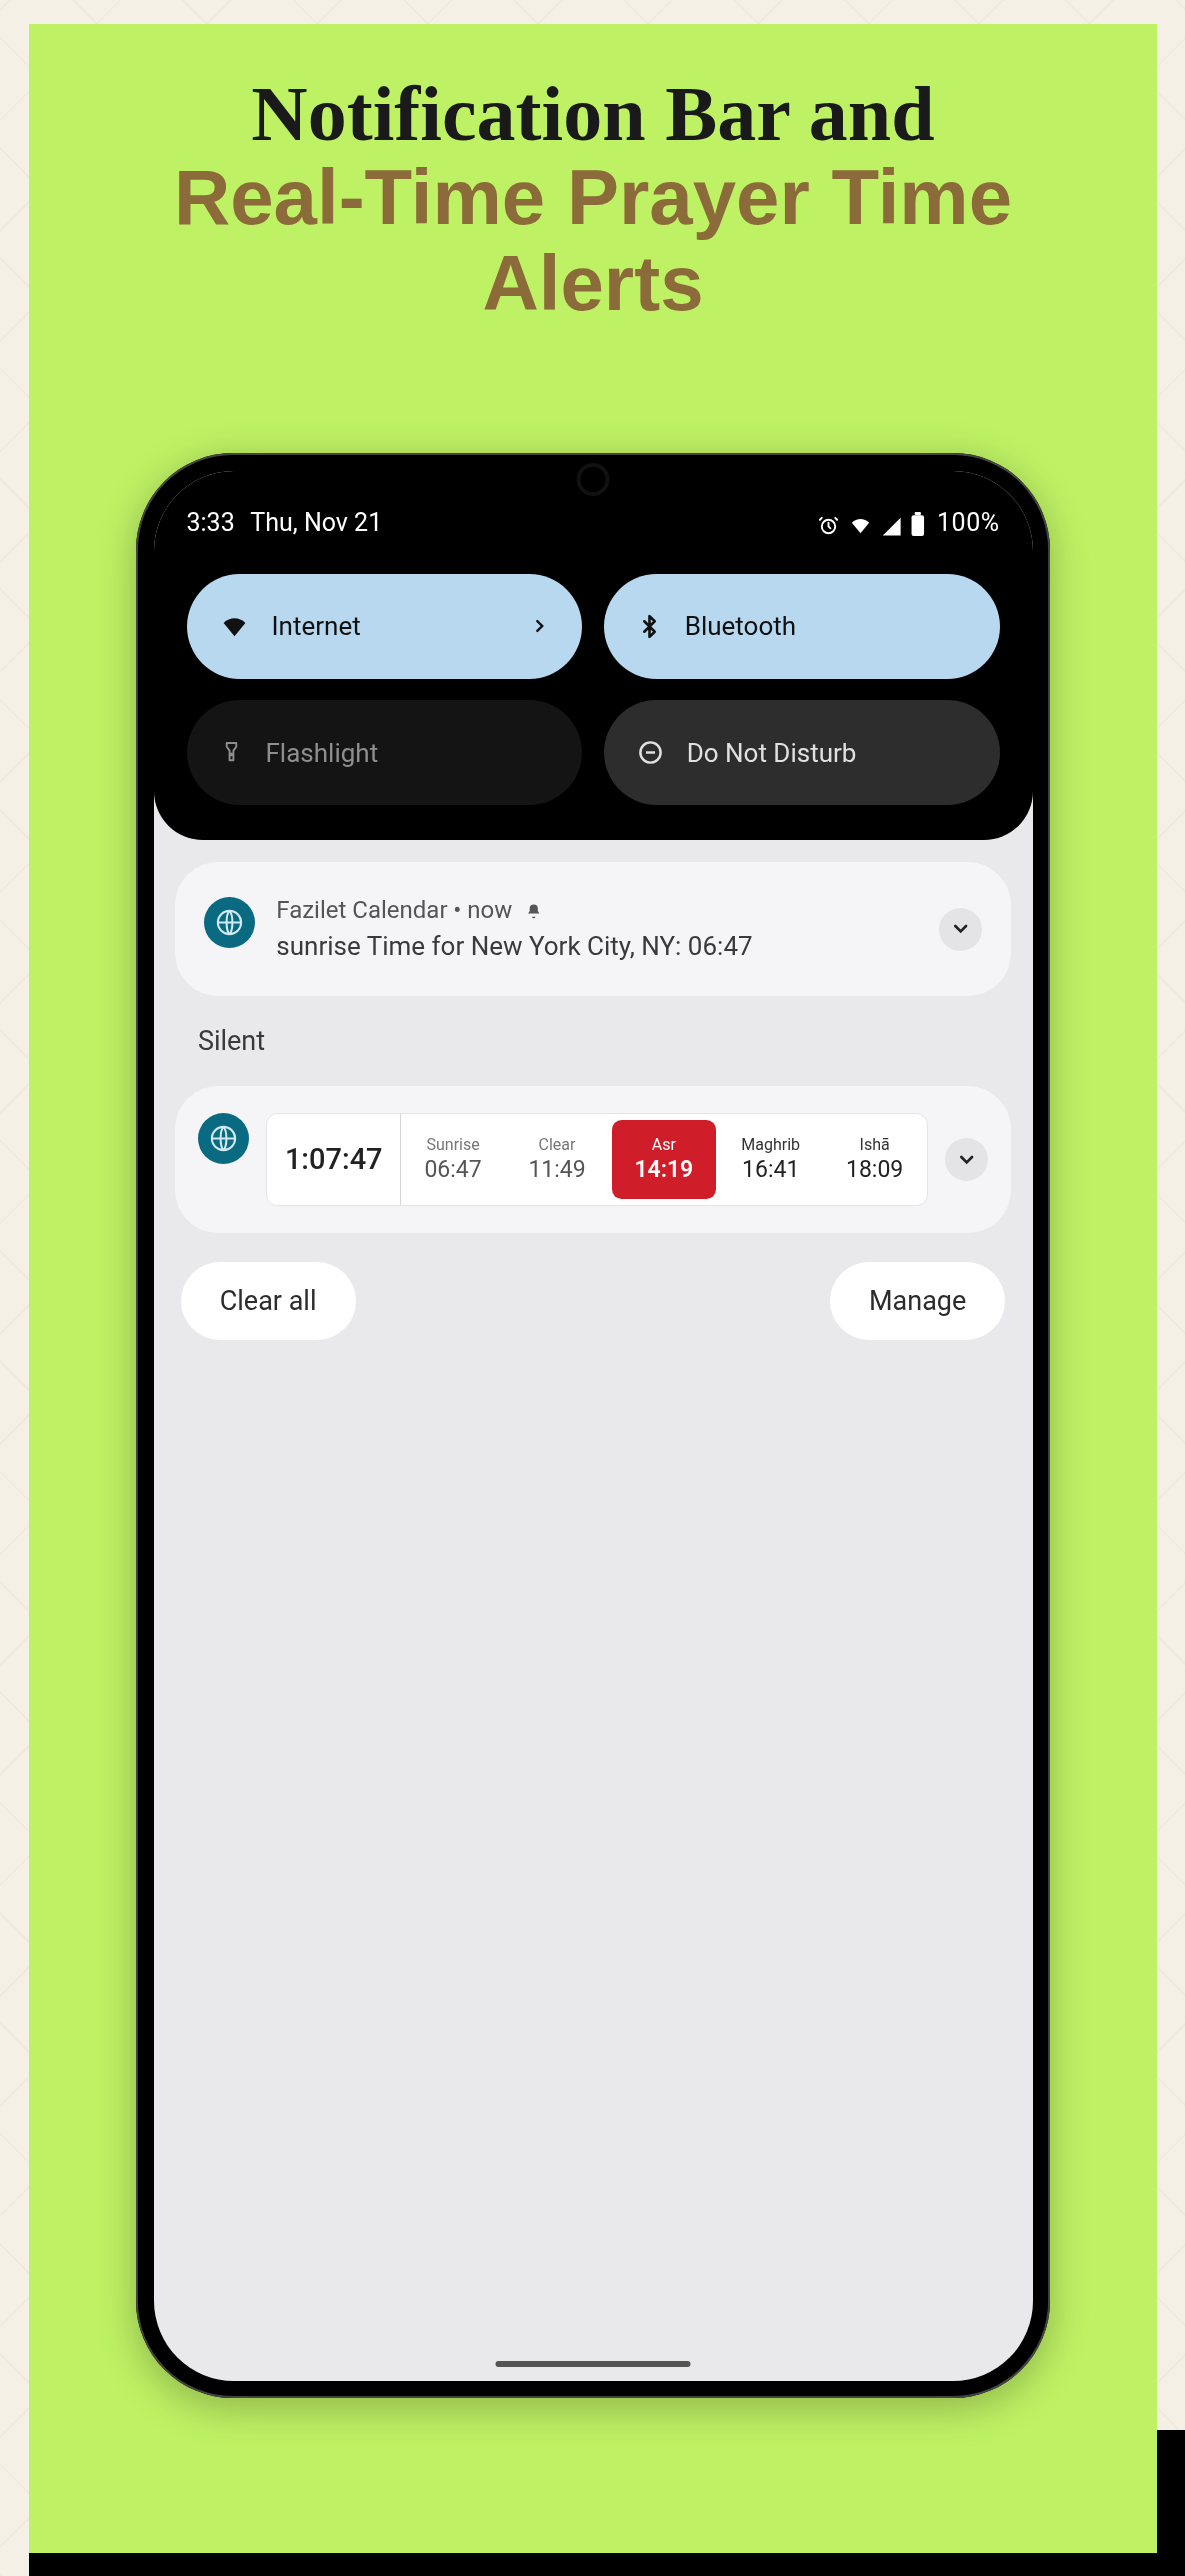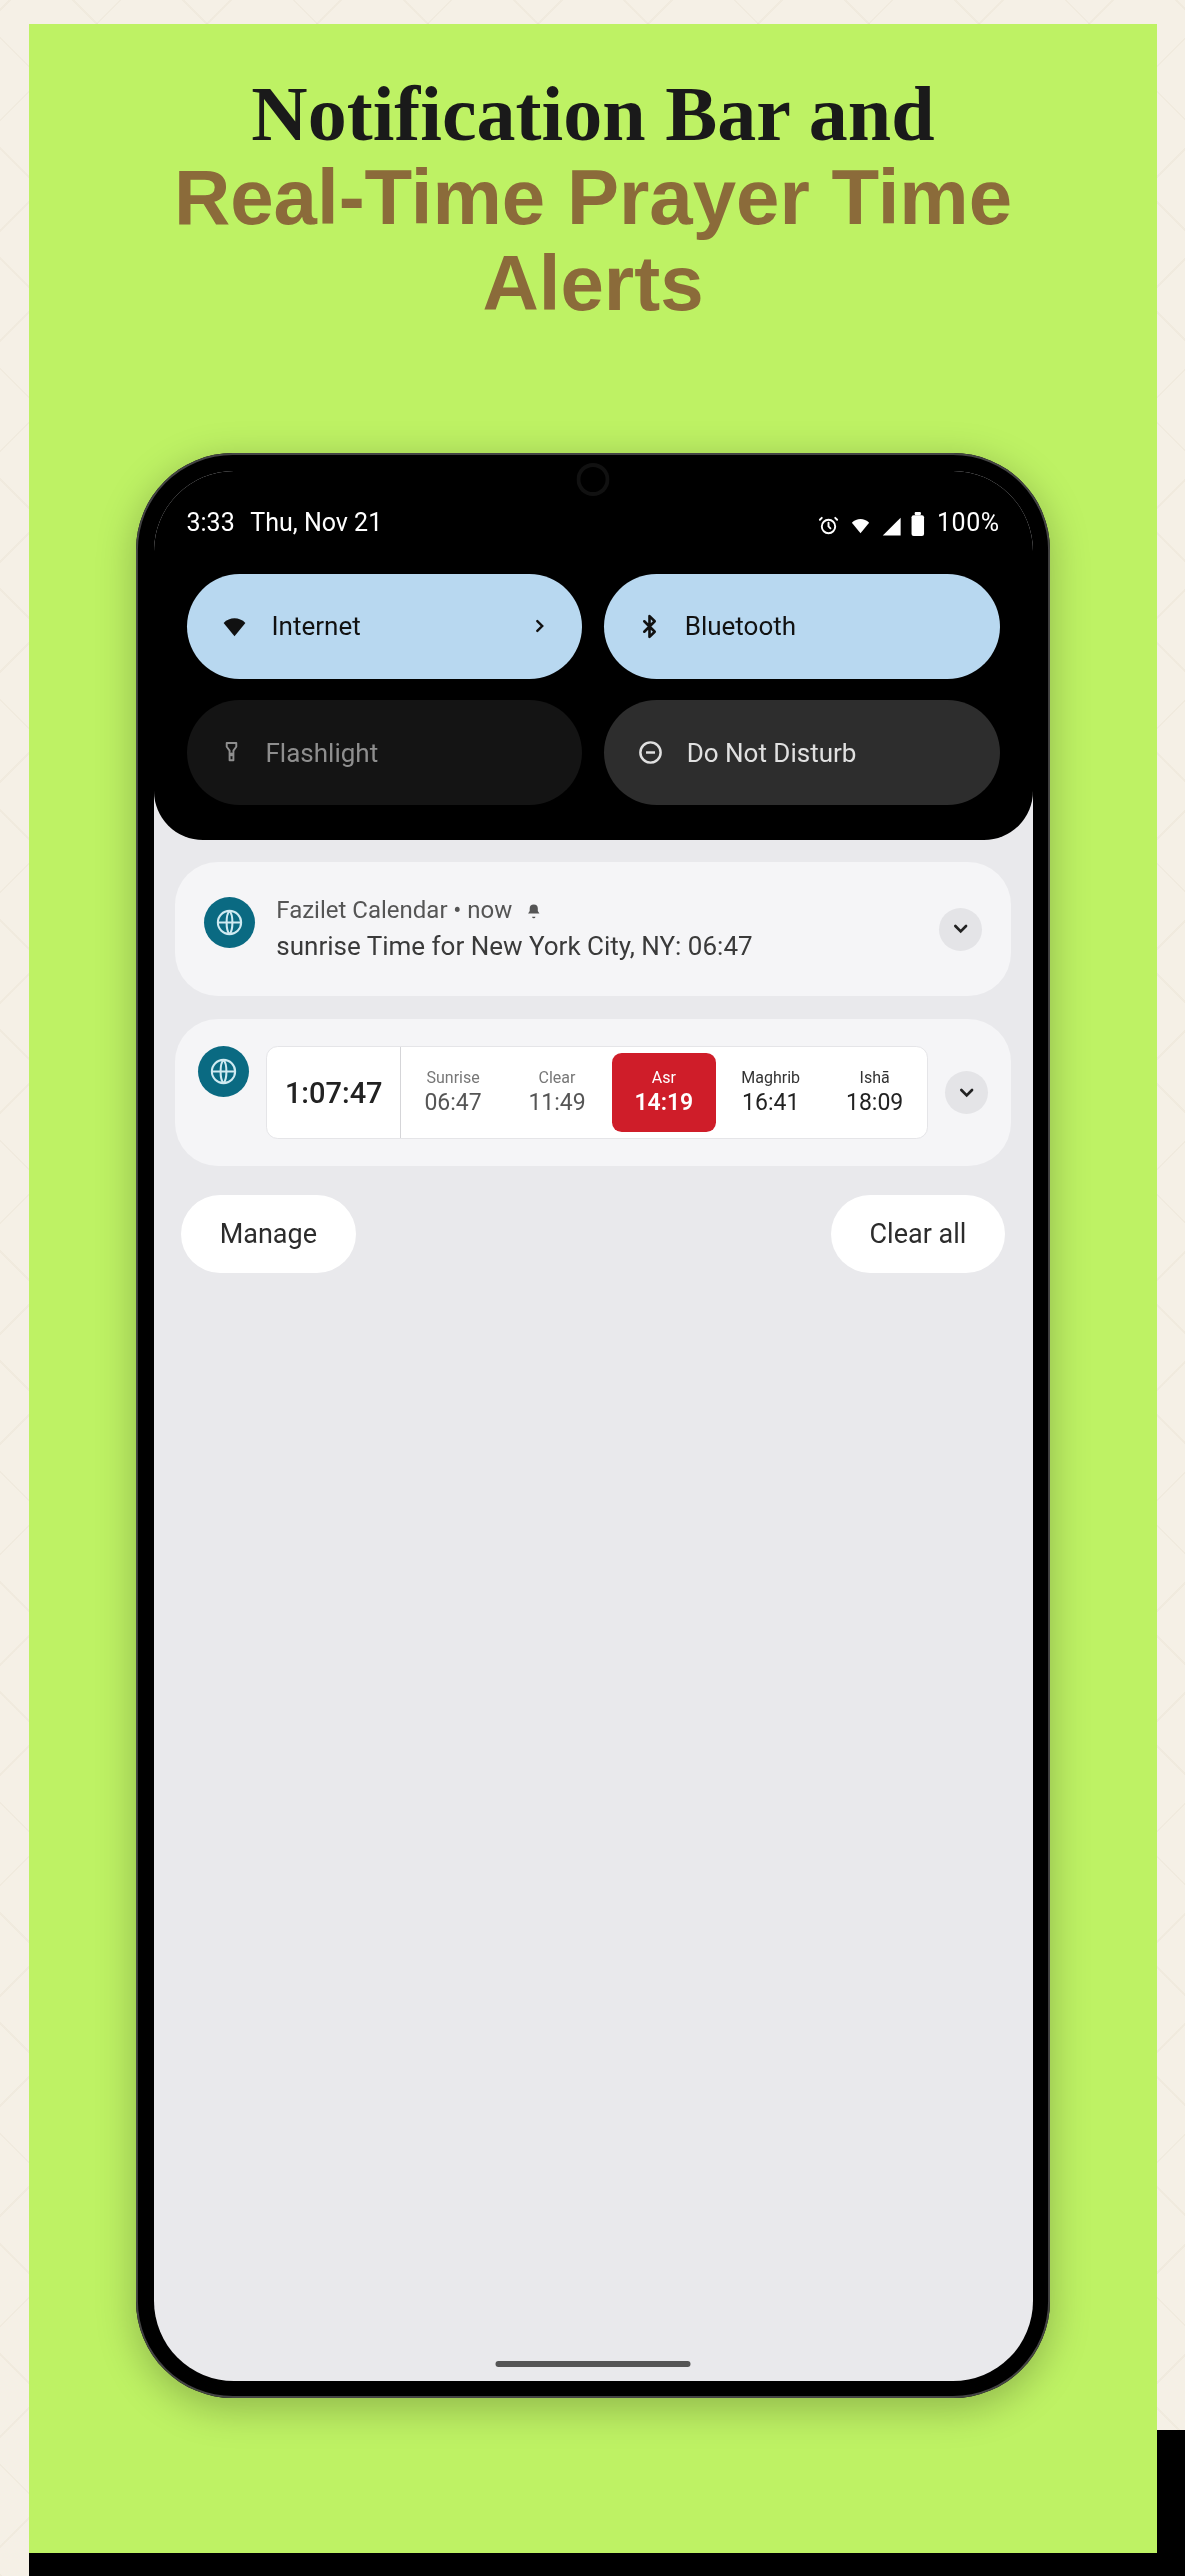--- a/index.html
+++ b/index.html
@@ -384,20 +384,21 @@
               </div>
               <div>sunrise Time for New York City, NY: 06:47</div>
             </div>
             <div class="expand-btn">
               <svg width="21.4" height="21.4" viewBox="0 0 24 24" fill="none" stroke="#222" stroke-width="3" stroke-linecap="round">
                   <path d="M6 9l6 6 6-6"></path>
                 </svg>
             </div>
           </div>
 
+          <div class="section-label">Silent</div>
 
           <div class="widget-card">
             <div class="notif-app-icon" style="margin-top:0;">
               <svg width="31" height="31" viewBox="0 0 24 24" fill="none" stroke="#cfeaf1" stroke-width="1.6">
                   <circle cx="12" cy="12" r="9"></circle>
                   <path d="M3 12h18M12 3c3 3 3 15 0 18M12 3c-3 3-3 15 0 18"></path>
                 </svg>
             </div>
 
             <div class="prayer-table">
@@ -427,22 +428,22 @@
             </div>
 
             <div class="expand-btn">
               <svg width="21.4" height="21.4" viewBox="0 0 24 24" fill="none" stroke="#222" stroke-width="3" stroke-linecap="round">
                   <path d="M6 9l6 6 6-6"></path>
                 </svg>
             </div>
           </div>
 
           <div class="shade-footer">
+            <div class="pill-btn">Clear all</div>
             <div class="pill-btn">Manage</div>
-            <div class="pill-btn">Clear all</div>
           </div>
 
         </div>
 
         <div class="home-indicator"></div>
 
       </div>
     </div>
   </div>
 

